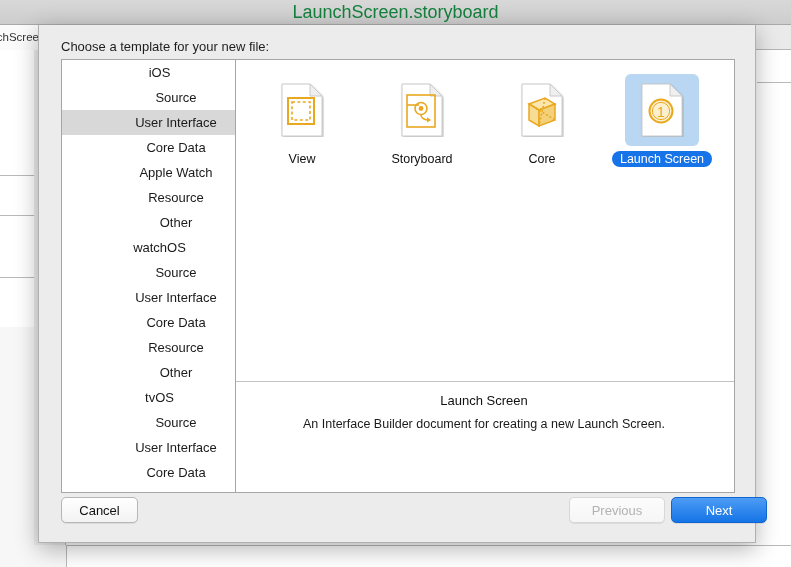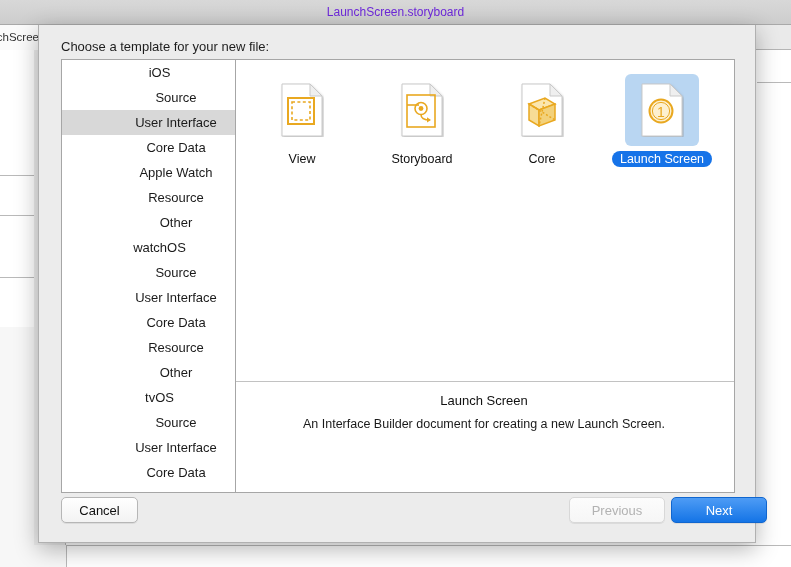--- a/index.html
+++ b/index.html
@@ -14,21 +14,21 @@
   #bg-window { position: absolute; inset: 0; background: #ffffff; }
 
   #bg-titlebar {
     position: absolute; left: 0; top: 0; width: 791px; height: 25px;
     background: linear-gradient(to bottom, #d8d8d8, #cdcdcd);
     border-bottom: 1px solid #a9a9a9;
   }
   #bg-title {
     position: absolute; left: 0; top: 0; width: 791px; height: 24px;
     line-height: 24px; text-align: center;
-    font-size: 12px; color: #6d28d9;
+    font-size: 18px; color: #15803d;
   }
 
   #bg-tabbar {
     position: absolute; left: 0; top: 25px; width: 791px; height: 25px;
     background: #eaeaea; border-bottom: 1px solid #b5b5b5;
   }
   #bg-tab {
     position: absolute; left: -22px; top: 25px; width: 92px; height: 25px;
     background: #fbfbfb; border-right: 1px solid #b5b5b5;
     font-size: 11.5px; color: #333; line-height: 25px;

